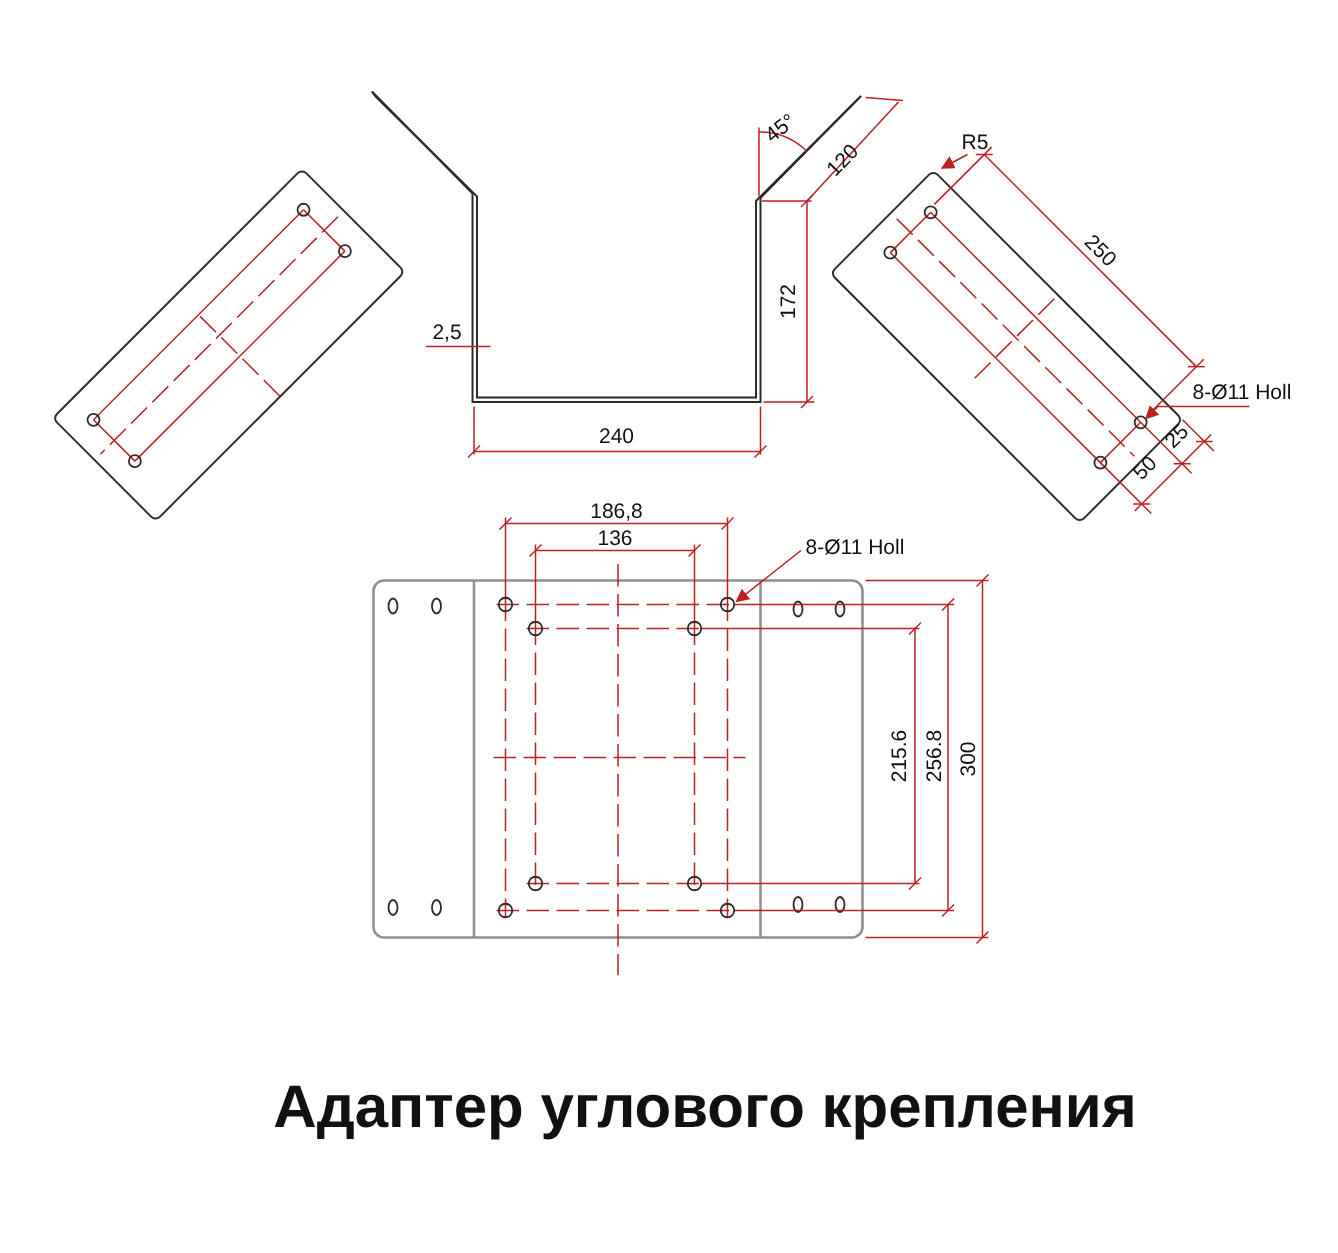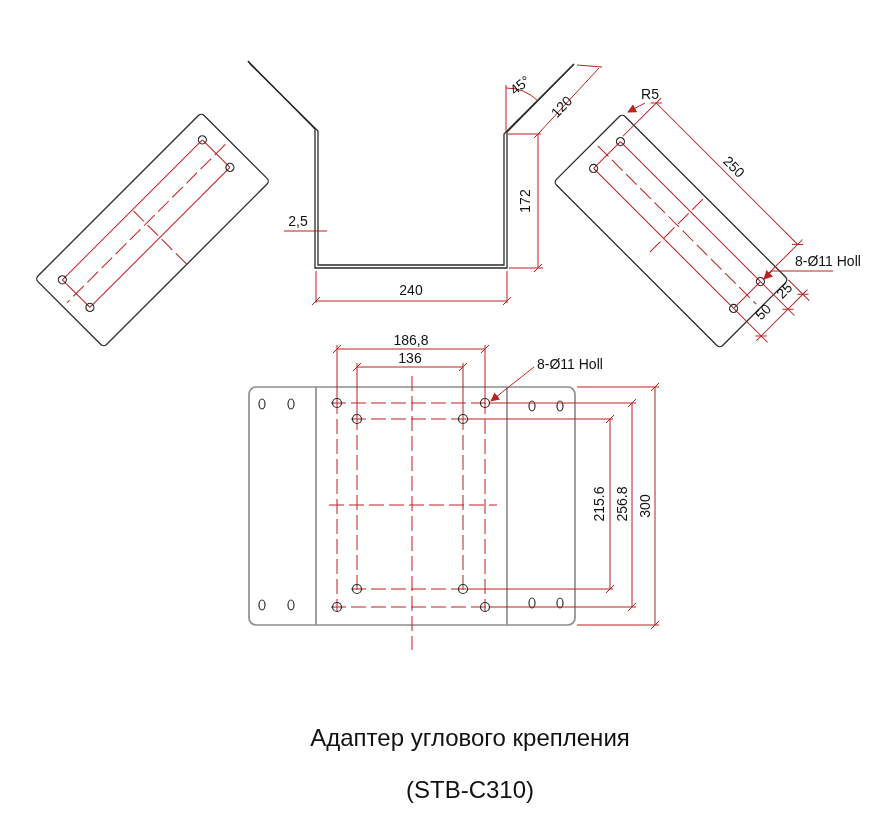--- a/index.html
+++ b/index.html
@@ -8,21 +8,21 @@
   svg{position:absolute;left:0;top:0;}
   
   .ol{stroke:var(--outline,#2b2b2b);fill:none;stroke-width:1.3;}
   .pl{stroke:var(--plate_outline,#8f8f8f);fill:none;stroke-width:1.7;}
   .dim{stroke:var(--dimension,#bc2020);fill:none;stroke-width:1;}
   .dash{stroke-dasharray:15 5;}
   .hole{stroke:var(--outline,#2b2b2b);fill:none;stroke-width:1.2;}
   text.dt{fill:var(--label,#111);font:14px "Liberation Sans",sans-serif;}
   text.mid{text-anchor:middle;}
   .title-block{position:absolute;left:48px;right:0;top:712px;text-align:center;color:var(--label,#111);}
-  .title-block .l1,.title-block .l2{font-weight:normal;font-size:24px;line-height:52px;}
+  .title-block .l1,.title-block .l2{font-weight:bold;font-size:40px;line-height:52px;}
 </style>
 </head>
 <body>
 
 <div class="canvas">
 <svg width="892" height="708" viewBox="0 0 892 708">
   <defs>
     <marker id="arrow" viewBox="0 0 10 10" refX="9" refY="5" markerWidth="9" markerHeight="9" orient="auto">
       <path d="M0,0 L10,5 L0,10 z" fill="#bc2020"></path>
     </marker>
@@ -192,15 +192,14 @@
 
     <circle class="hole" cx="357" cy="419" r="4.5"></circle>
     <circle class="hole" cx="463" cy="419" r="4.5"></circle>
     <circle class="hole" cx="357" cy="589" r="4.5"></circle>
     <circle class="hole" cx="463" cy="589" r="4.5"></circle>
   </g>
 </svg>
 
 <div class="title-block">
   <div class="l1">Адаптер углового крепления</div>
-  <div class="l2">(STB-C310)</div>
 </div>
 </div>
 
 </body></html>

